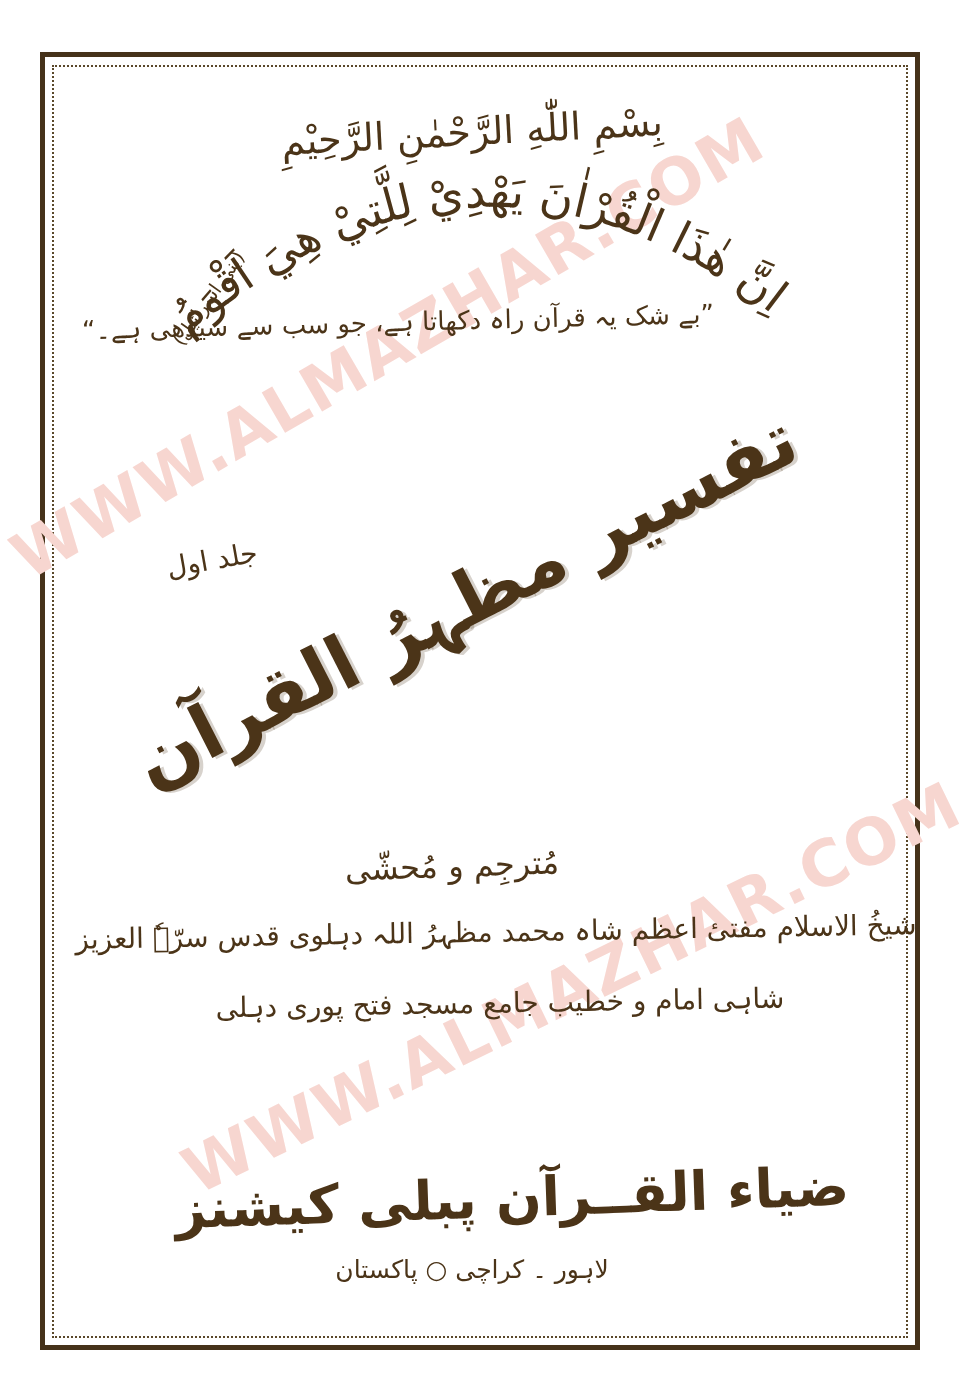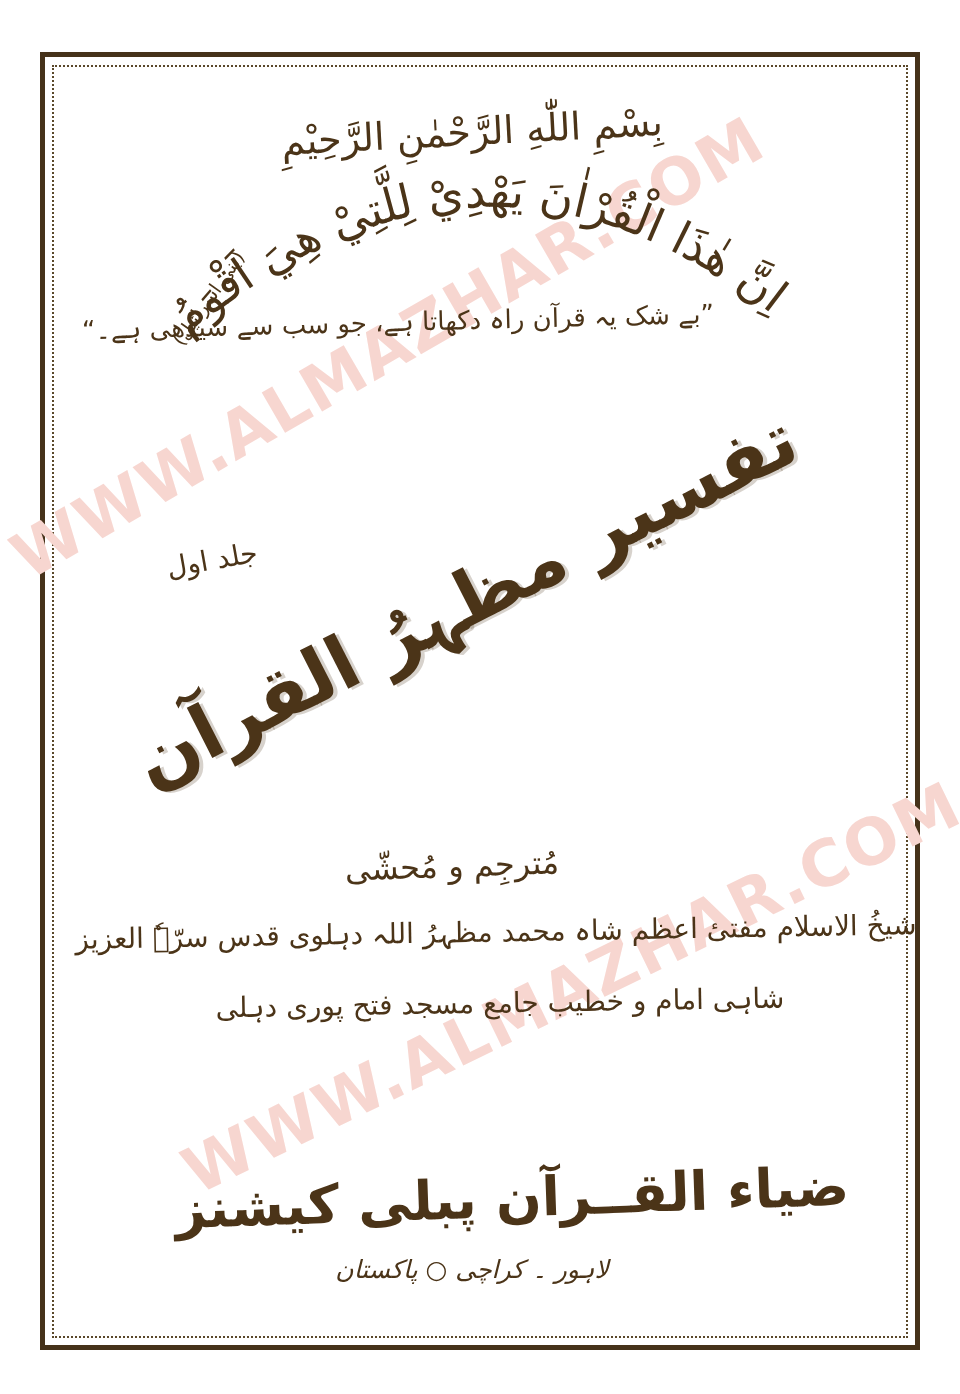--- a/index.html
+++ b/index.html
@@ -82,21 +82,20 @@
   .pub-name{
     left:512px;top:1198px;
     font-size:54px;
     font-weight:bold;
     transform:translate(-50%,-50%) rotate(-2deg);
   }
   .pub-loc{
     left:472px;top:1269px;
     font-size:25px;
     transform:translate(-50%,-50%);
-    font-style:italic;
   }
 </style>
 </head>
 <body>
 
 <div class="page">
 
   <div class="watermark wm-upper">WWW.ALMAZHAR.COM</div>
   <div class="watermark wm-lower">WWW.ALMAZHAR.COM</div>
 

